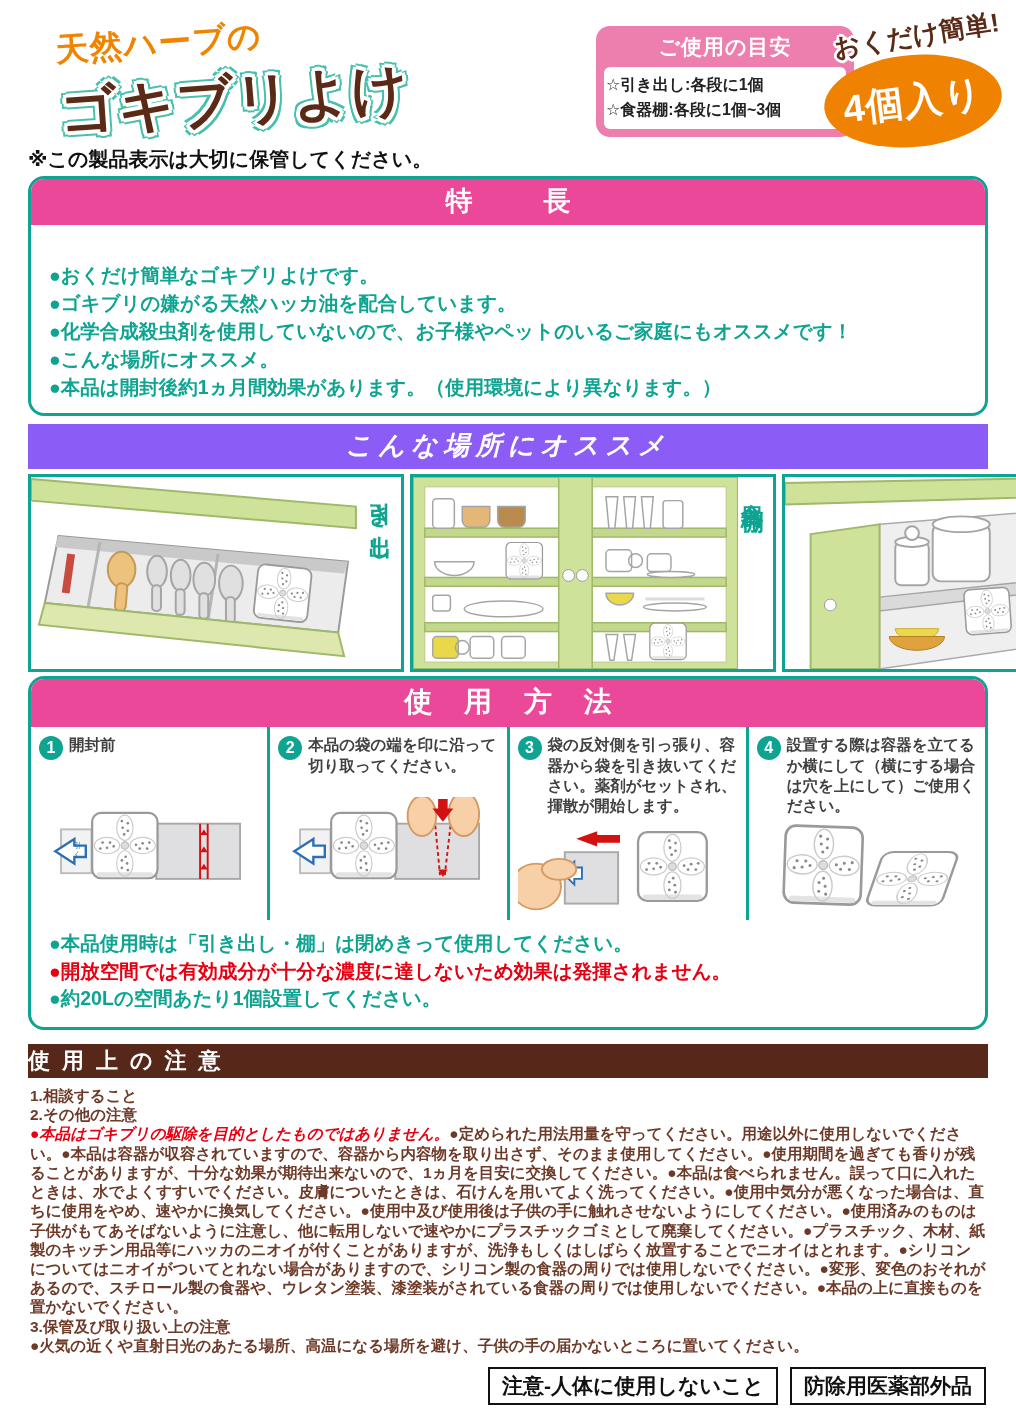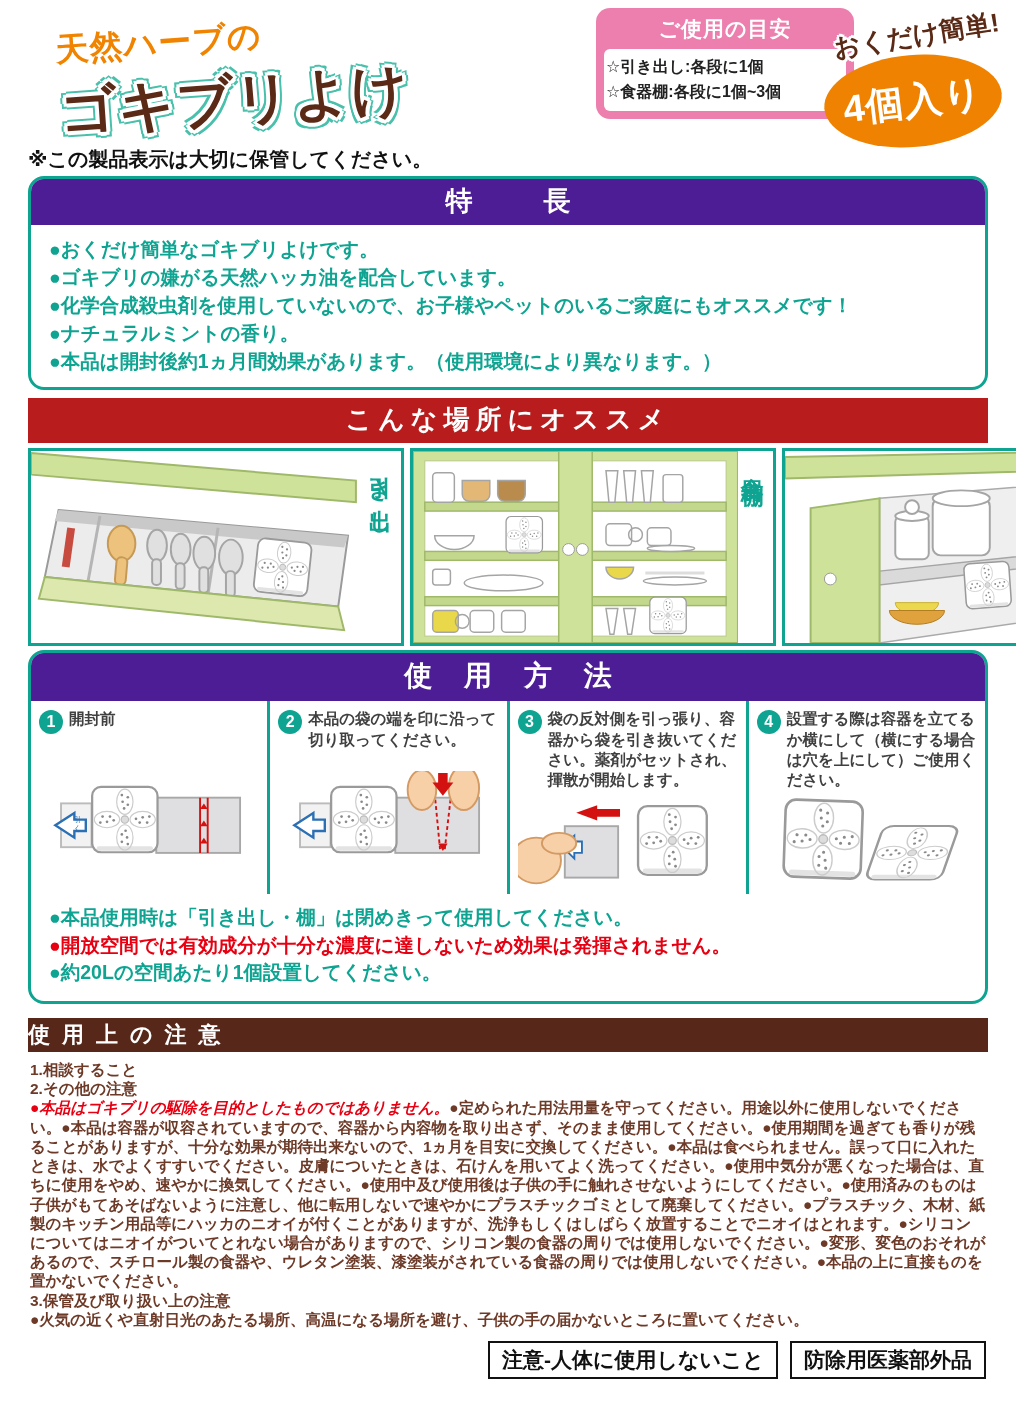--- a/index.html
+++ b/index.html
@@ -18,47 +18,47 @@
     color:#f08300;font-weight:800;font-size:33px;letter-spacing:1px;
     text-shadow:-2px -2px 0 #fff,2px -2px 0 #fff,-2px 2px 0 #fff,2px 2px 0 #fff,0 3px 0 #fff,0 -3px 0 #fff,3px 0 0 #fff,-3px 0 0 #fff;
   }
   .logo .l2{
     color:#5a2a16;font-weight:800;font-size:56px;letter-spacing:1px;margin-top:2px;
     text-shadow:-3px -3px 0 #fff,3px -3px 0 #fff,-3px 3px 0 #fff,3px 3px 0 #fff,0 4px 0 #fff,0 -4px 0 #fff,4px 0 0 #fff,-4px 0 0 #fff,
       -5px -5px 0 #49c0ab,5px -5px 0 #49c0ab,-5px 5px 0 #49c0ab,5px 5px 0 #49c0ab,0 6px 0 #49c0ab,0 -6px 0 #49c0ab,6px 0 0 #49c0ab,-6px 0 0 #49c0ab;
   }
   .keep{position:absolute;left:28px;top:146px;font-size:20px;color:#111;font-weight:600;}
   .guide{
-    position:absolute;left:596px;top:8px;width:258px;background:#ec7fae;
+    position:absolute;left:596px;top:26px;width:258px;background:#ec7fae;
     border-radius:14px;padding:7px 8px 8px;box-sizing:border-box;
   }
   .guide .gt{color:#fff;font-weight:800;font-size:21px;text-align:center;letter-spacing:1px;margin-bottom:6px;}
   .guide .gbox{background:#fff;border-radius:6px;padding:6px 2px;}
   .guide .gbox div{font-size:16px;font-weight:700;color:#222;line-height:1.55;white-space:nowrap;}
   .easy{position:absolute;left:824px;top:18px;width:186px;text-align:center;}
   .easy .tag{
     display:inline-block;transform:rotate(-9deg);color:#5a2a16;font-weight:800;font-size:26px;white-space:nowrap;
     text-shadow:-2px -2px 0 #fff,2px -2px 0 #fff,-2px 2px 0 #fff,2px 2px 0 #fff,0 3px 0 #fff,0 -3px 0 #fff,3px 0 0 #fff,-3px 0 0 #fff;
   }
   .easy .oval{
     margin-top:2px;width:178px;height:92px;background:#ef8200;border-radius:50%;
     display:flex;align-items:center;justify-content:center;transform:rotate(-5deg);
   }
   .easy .oval span{color:#fff;font-weight:800;font-size:38px;letter-spacing:1px;transform:rotate(-2deg);}
 
   
   .tealbox{margin:4px 28px 0;border:3px solid #0ea491;border-radius:16px;overflow:hidden;background:#fff;}
-  .tealband{background:#4c1d95;color:#fff;font-weight:800;text-align:center;}
+  .tealband{background:#ec4899;color:#fff;font-weight:800;text-align:center;}
   .feat .tealband{font-size:27px;letter-spacing:22px;padding:4px 0 6px;text-indent:22px;}
-  .feat .fbody{padding:10px 18px 12px;}
+  .feat .fbody{padding:10px 18px 12px;margin-top:26px;}
   .feat .fbody div{color:#0ea491;font-weight:800;font-size:19.5px;line-height:1.44;}
 
   
   .places{margin:8px 28px 0;}
-  .places .pband{background:#b91c1c;color:#fff;font-weight:800;font-size:26px;text-align:center;letter-spacing:6px;padding:4px 0 6px;}
+  .places .pband{background:#8b5cf6;color:#fff;font-weight:800;font-size:26px;text-align:center;letter-spacing:6px;padding:4px 0 6px;font-style:italic;}
   .prow{display:flex;gap:6px;margin-top:5px;}
   .panel{flex:1;border:3px solid #0ea491;background:#fff;display:flex;height:198px;box-sizing:border-box;}
   .panel svg{flex:1;height:100%;}
   .vlabel{
     writing-mode:vertical-rl;text-orientation:upright;
     color:#0ea491;font-weight:800;font-size:23px;letter-spacing:3px;
     padding:8px 4px 0 0;flex:0 0 30px;
   }
 
   
@@ -141,21 +141,21 @@
       </div>
     </div>
   </div>
 
   <div class="tealbox feat">
     <div class="tealband">特　長</div>
     <div class="fbody">
       <div>●おくだけ簡単なゴキブリよけです。</div>
       <div>●ゴキブリの嫌がる天然ハッカ油を配合しています。</div>
       <div>●化学合成殺虫剤を使用していないので、お子様やペットのいるご家庭にもオススメです！</div>
-      <div>●ナチュラルミントの香り。</div>
+      <div>●こんな場所にオススメ。</div>
       <div>●本品は開封後約1ヵ月間効果があります。（使用環境により異なります。）</div>
     </div>
   </div>
 
   <div class="places">
     <div class="pband">こんな場所にオススメ</div>
     <div class="prow">
 
       <div class="panel">
         <svg viewBox="0 0 340 195" preserveAspectRatio="xMidYMid meet">

